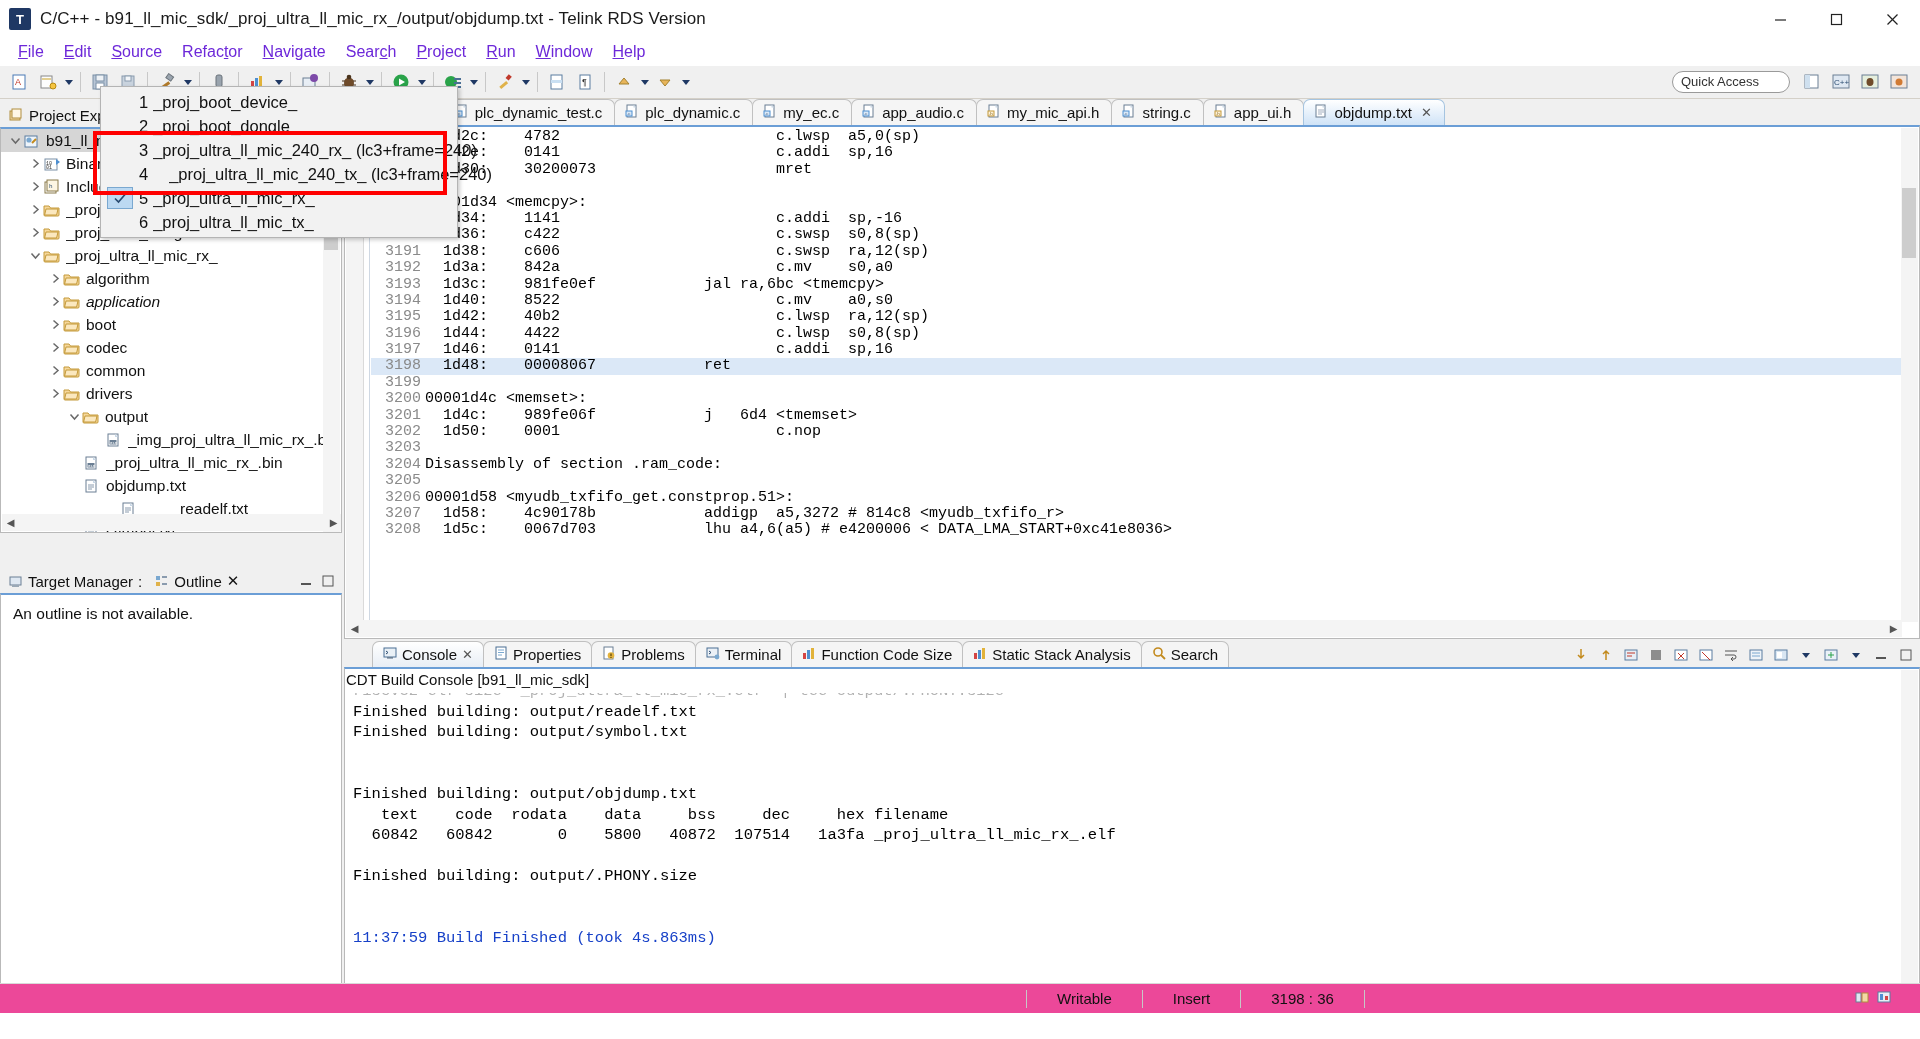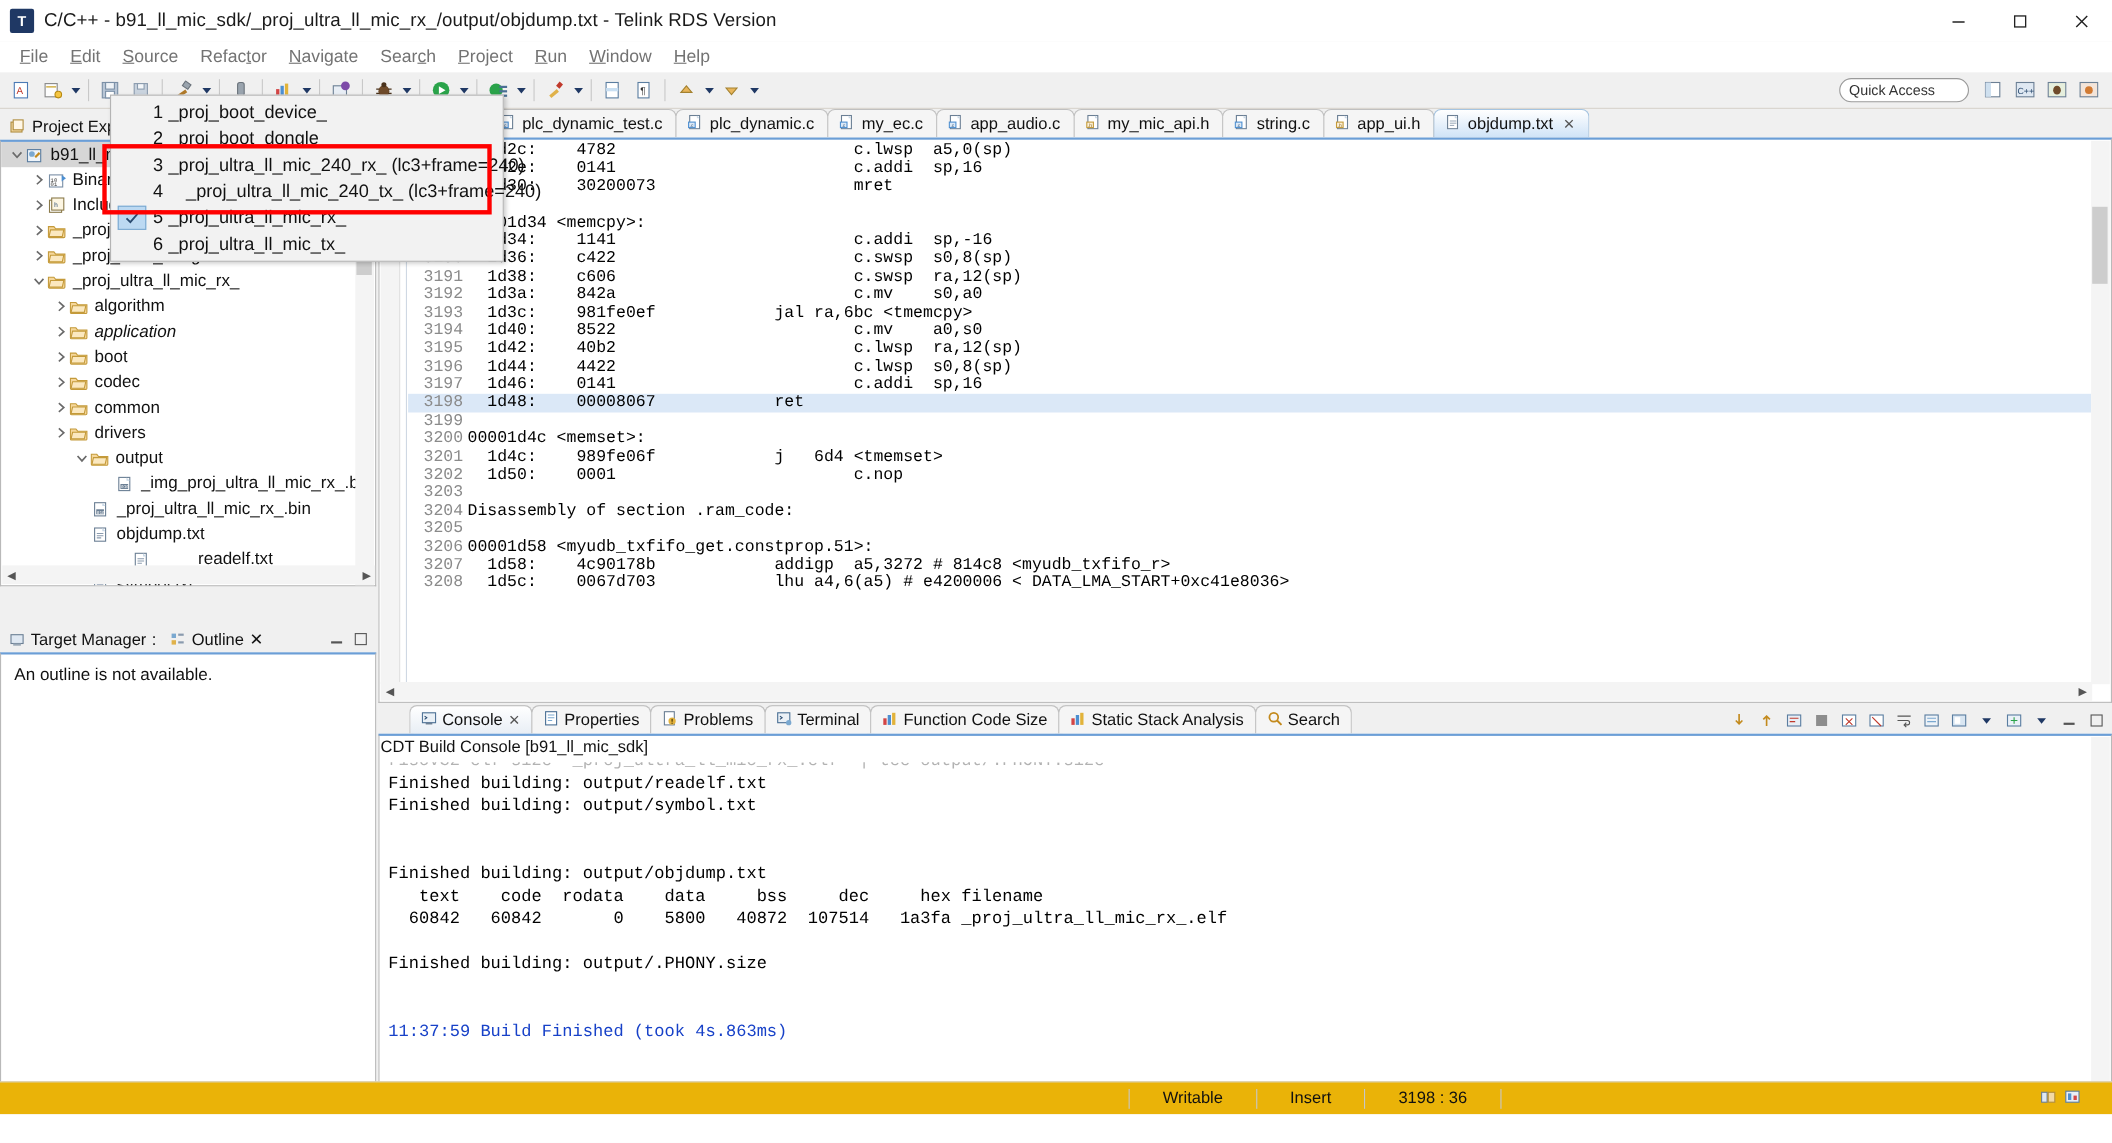--- a/index.html
+++ b/index.html
@@ -31,21 +31,21 @@
     font-size: 15px; color: #222;
   }
   .win-btn svg { display: block; }
 
   
   .menubar {
     position: absolute; left: 0; top: 38px; width: 1920px; height: 28px;
     background: #ffffff; display: flex; align-items: center; padding-left: 8px;
   }
   .menu-item {
-    padding: 3px 10px; font-size: 16px; color: #737373; cursor: default;
+    padding: 3px 10px; font-size: 16px; color: #6d28d9; cursor: default;
   }
   .menu-item u { text-decoration: underline; }
 
   
   .toolbar {
     position: absolute; left: 0; top: 66px; width: 1920px; height: 33px;
     background: #f0f0f0; border-bottom: 1px solid #d4d0c8;
     display: flex; align-items: center; padding-left: 6px;
   }
   .tb-btn {
@@ -205,21 +205,21 @@
   .console-text .blue { color: #1741c8; }
   .console-text .clipped { color: #555; }
   .con-vscroll { position: absolute; right: 1px; top: 1px; width: 17px; height: 318px; background: #f4f4f4; }
   .con-hscroll { position: absolute; left: 1px; bottom: 1px; width: 1556px; height: 17px; background: #f4f4f4;
      display:flex; align-items:center; justify-content: space-between;}
   .con-hscroll .thumb { position:absolute; left: 30px; top: 2px; width: 66px; height: 13px; background: #cdcdcd; }
 
   
   .statusbar {
     position: absolute; left: 0; bottom: 26px; width: 1920px; height: 30px;
-    background: #eab308; border-top: 1px solid #d9d9d9;
+    background: #ec4899; border-top: 1px solid #d9d9d9;
     display: flex; align-items: center; font-size: 15px; color: #111; gap: 16px;
   }
   .st-cell { padding: 0 14px; height: 20px; display: flex; align-items: center; }
   .st-div { width: 1px; height: 18px; background: #c7c7c7; }
   .bottom-strip { position: absolute; left: 0; bottom: 0; width: 1920px; height: 26px; background: #ffffff; }
 
   
   .dropdown {
     position: absolute; left: 100px; top: 86px; width: 358px;
     background: #f2f2f2; border: 1px solid #b4b4b4;

